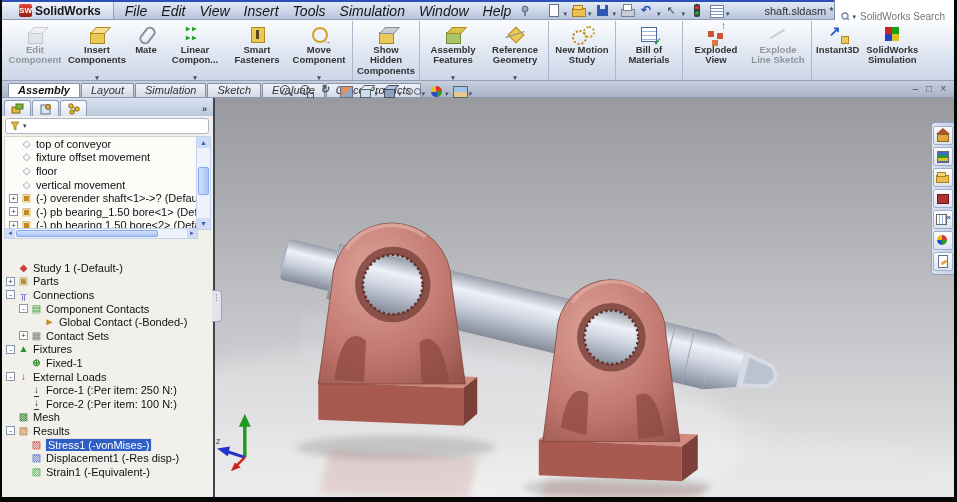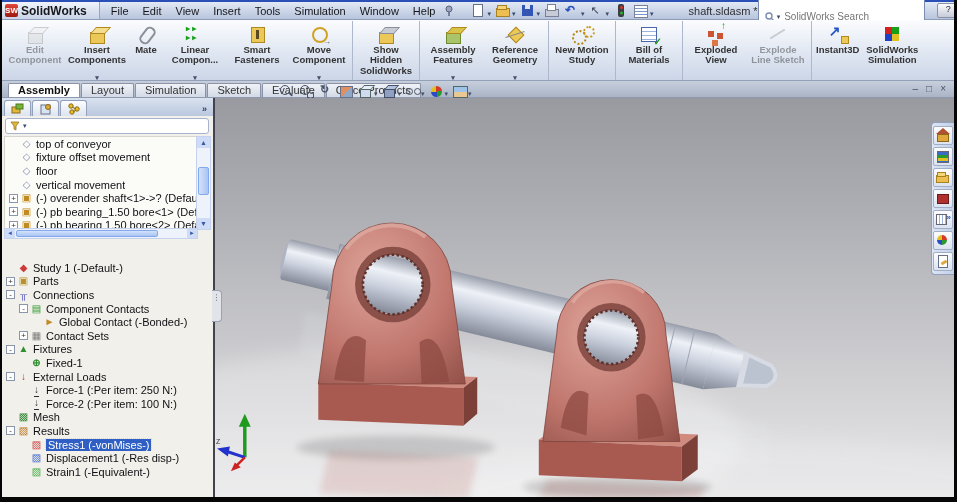--- a/index.html
+++ b/index.html
@@ -3,25 +3,25 @@
 <meta charset="utf-8">
 <style>
   html,body{margin:0;padding:0;}
   body{font-family:"Liberation Sans",sans-serif;}
   .screen{position:relative;width:957px;height:502px;background:#050505;overflow:hidden;}
   .window{position:absolute;left:2px;top:0;width:952px;height:497px;border-top:2px solid #2a50b8;
           display:flex;flex-direction:column;background:#c6cbd6;}
 
   
   .titlebar{height:17px;flex:none;display:flex;align-items:center;background:linear-gradient(#e2e9f5,#b7c4dc);border-bottom:1px solid #8e9cba;}
-  .logo{display:flex;align-items:center;gap:3px;height:100%;padding:0 12px 0 3px;background:linear-gradient(#f0f4fb,#c9d4e7);border-right:1px solid #97a5c2;}
+  .logo{display:flex;align-items:center;gap:3px;height:100%;padding:0 12px 0 17px;background:linear-gradient(#f0f4fb,#c9d4e7);border-right:1px solid #97a5c2;}
   .logo-sw{width:13px;height:13px;background:linear-gradient(#e4463a,#9c1a10);color:#fff;font-size:8px;font-weight:bold;display:flex;align-items:center;justify-content:center;border-radius:2px;flex:none;}
   .logo-text{font-weight:bold;font-size:12px;color:#16181c;}
   .menubar{display:flex;align-items:center;margin-left:4px;}
-  .menu-item{font-size:11px;color:#15161a;padding:1px 7px;cursor:default;}
+  .menu-item{font-size:14px;color:#15161a;padding:1px 7px;cursor:default;font-style:italic;}
   .pin{margin-left:2px;flex:none;}
   .stdbar{display:flex;align-items:center;margin-left:14px;gap:1px;}
   .stdbtn{display:flex;align-items:center;padding:0 1px;}
   .sdrop::before{content:"▾";font-size:7px;color:#3a4a6a;margin-left:1px;}
   .stdbtn:not(.dropdown) .sdrop{display:none;}
   .docname{font-size:11px;color:#2e2e33;margin-left:34px;white-space:nowrap;}
   .search{margin-left:auto;width:158px;height:13px;background:#fff;border:1px solid #7a8db0;border-radius:7px;display:flex;align-items:center;padding:16px 6px;gap:2px;margin-top:12px;}
   .search input{border:none;outline:none;flex:1;font-size:10px;font-family:"Liberation Sans",sans-serif;color:#444;background:transparent;min-width:0;}
   .sarrow{font-size:7px;color:#3a4a6a;}
   .winbtns{display:flex;gap:3px;margin:0 3px 0 12px;align-items:center;}
@@ -77,21 +77,21 @@
   .ric-bill-of-materials::before{left:5px;top:4px;width:14px;height:13px;background:repeating-linear-gradient(#fff 0 3px,#9ab4dd 3px 4px);border:1px solid #4a66a8;}
   .ric-bill-of-materials::after{content:"✓";right:0;bottom:-2px;color:#159815;font-weight:bold;font-size:10px;}
   .ric-exploded-view::before{left:5px;top:8px;width:6px;height:6px;background:#cc5533;box-shadow:9px 2px 0 #cc5533,4px 9px 0 #dd7744;}
   .ric-exploded-view::after{content:"↑";right:3px;top:-3px;font-size:10px;font-weight:bold;color:#159815;}
   .ric-explode-line-sketch::before{left:4px;top:10px;width:17px;height:2px;background:#9a9aa2;transform:rotate(-32deg);}
   .ric-instant3d::before{content:"↗";left:4px;top:0px;font-size:14px;font-weight:bold;color:#2456c8;}
   .ric-instant3d::after{right:2px;bottom:1px;width:6px;height:6px;background:#ecc858;border:1px solid #b08a20;}
   .ric-solidworks-simulation::before{left:6px;top:4px;width:7px;height:7px;background:#d42020;box-shadow:7px 0 0 #17a017,0 7px 0 #2040c8,7px 7px 0 #e0c020;}
 
   
-  .tabrow{height:16px;flex:none;position:relative;background:linear-gradient(#c7cfdc,#aab4c6);border-bottom:1px solid #8e99b0;}
+  .tabrow{height:16px;flex:none;position:relative;background:linear-gradient(#c7cfdc,#aab4c6);border-bottom:1px solid #8e99b0;font-style:italic;}
   .tabs{position:absolute;left:6px;bottom:0;display:flex;}
   .tab{font-size:11px;color:#333;background:linear-gradient(#f0f2f7,#d3dae6);border:1px solid #8a93a8;border-bottom:none;border-radius:2px 2px 0 0;padding:0 9px 1px 9px;margin-right:1px;}
   .tab.active{background:#fff;font-weight:bold;color:#111;}
   .headsup{position:absolute;left:276px;top:1px;display:flex;gap:4px;align-items:center;}
   .hbtn{display:flex;align-items:center;}
   .hic{width:16px;height:14px;position:relative;display:inline-block;}
   .hic::before,.hic::after{position:absolute;content:"";}
   .hdrop::before{content:"▾";font-size:7px;color:#44506a;}
   .hbtn:not(.dropdown) .hdrop{display:none;}
   .hic-zoom-fit::before{left:2px;top:1px;width:8px;height:8px;border:1.5px solid #4a5468;border-radius:50%;}
@@ -281,21 +281,21 @@
         <div class="rlabel">Smart Fasteners</div>
         <div class="rdrop"></div>
       </div>
         <div class="rbtn dropdown">
         <div class="ric ric-move-component"></div>
         <div class="rlabel">Move Component</div>
         <div class="rdrop"></div>
       </div>
         <div class="rbtn sep">
         <div class="ric ric-show-hidden-components"></div>
-        <div class="rlabel">Show Hidden SolidWorks</div>
+        <div class="rlabel">Show Hidden Components</div>
         <div class="rdrop"></div>
       </div>
         <div class="rbtn dropdown sep">
         <div class="ric ric-assembly-features"></div>
         <div class="rlabel">Assembly Features</div>
         <div class="rdrop"></div>
       </div>
         <div class="rbtn dropdown">
         <div class="ric ric-reference-geometry"></div>
         <div class="rlabel">Reference Geometry</div>

